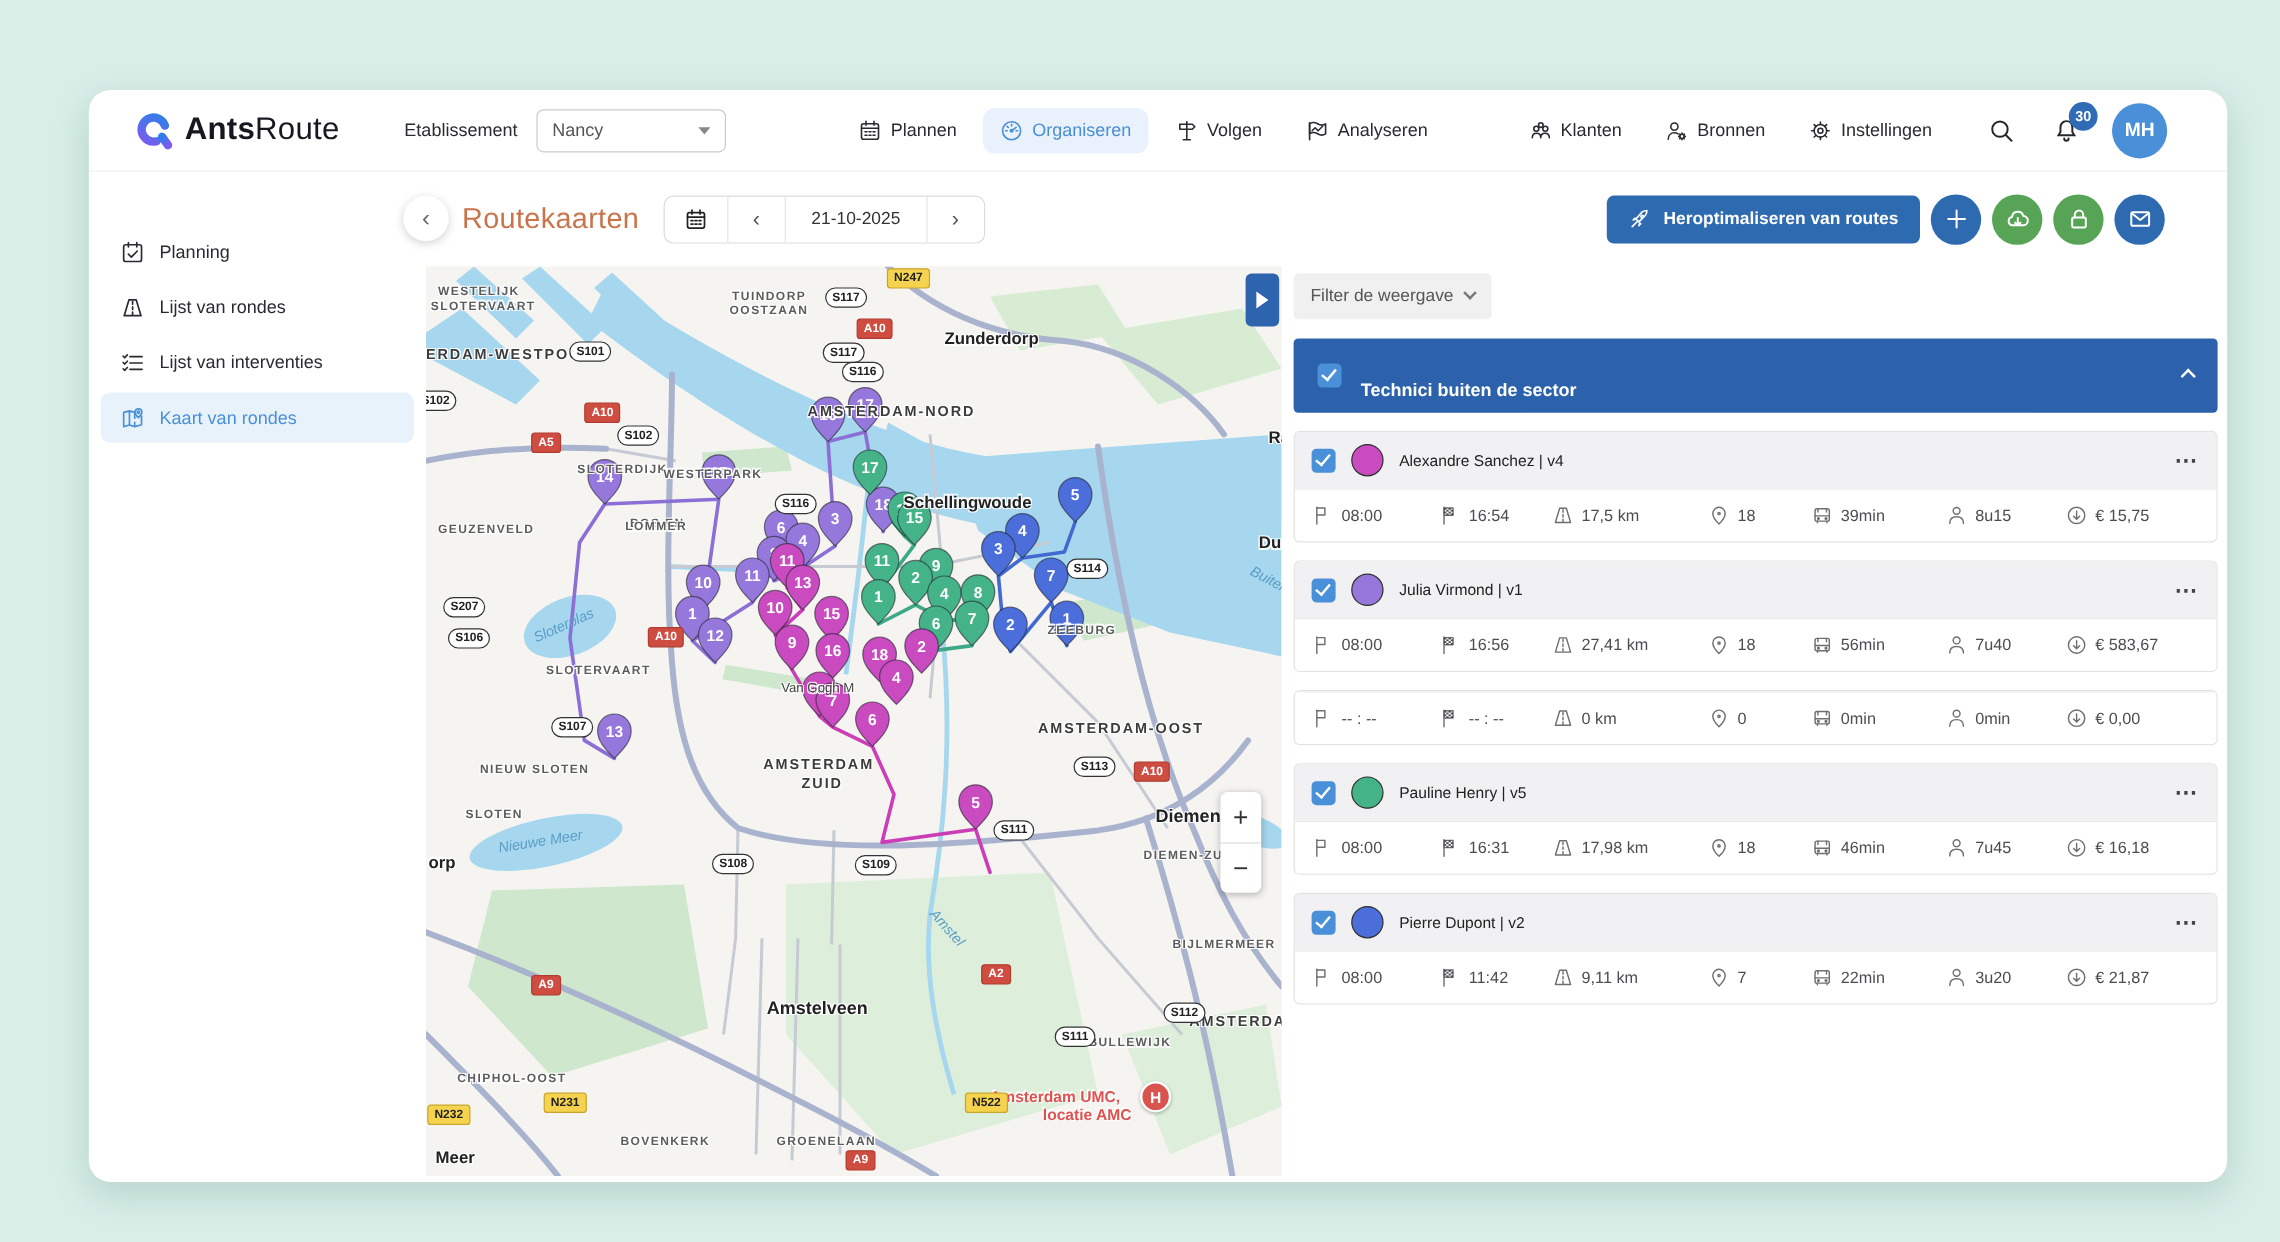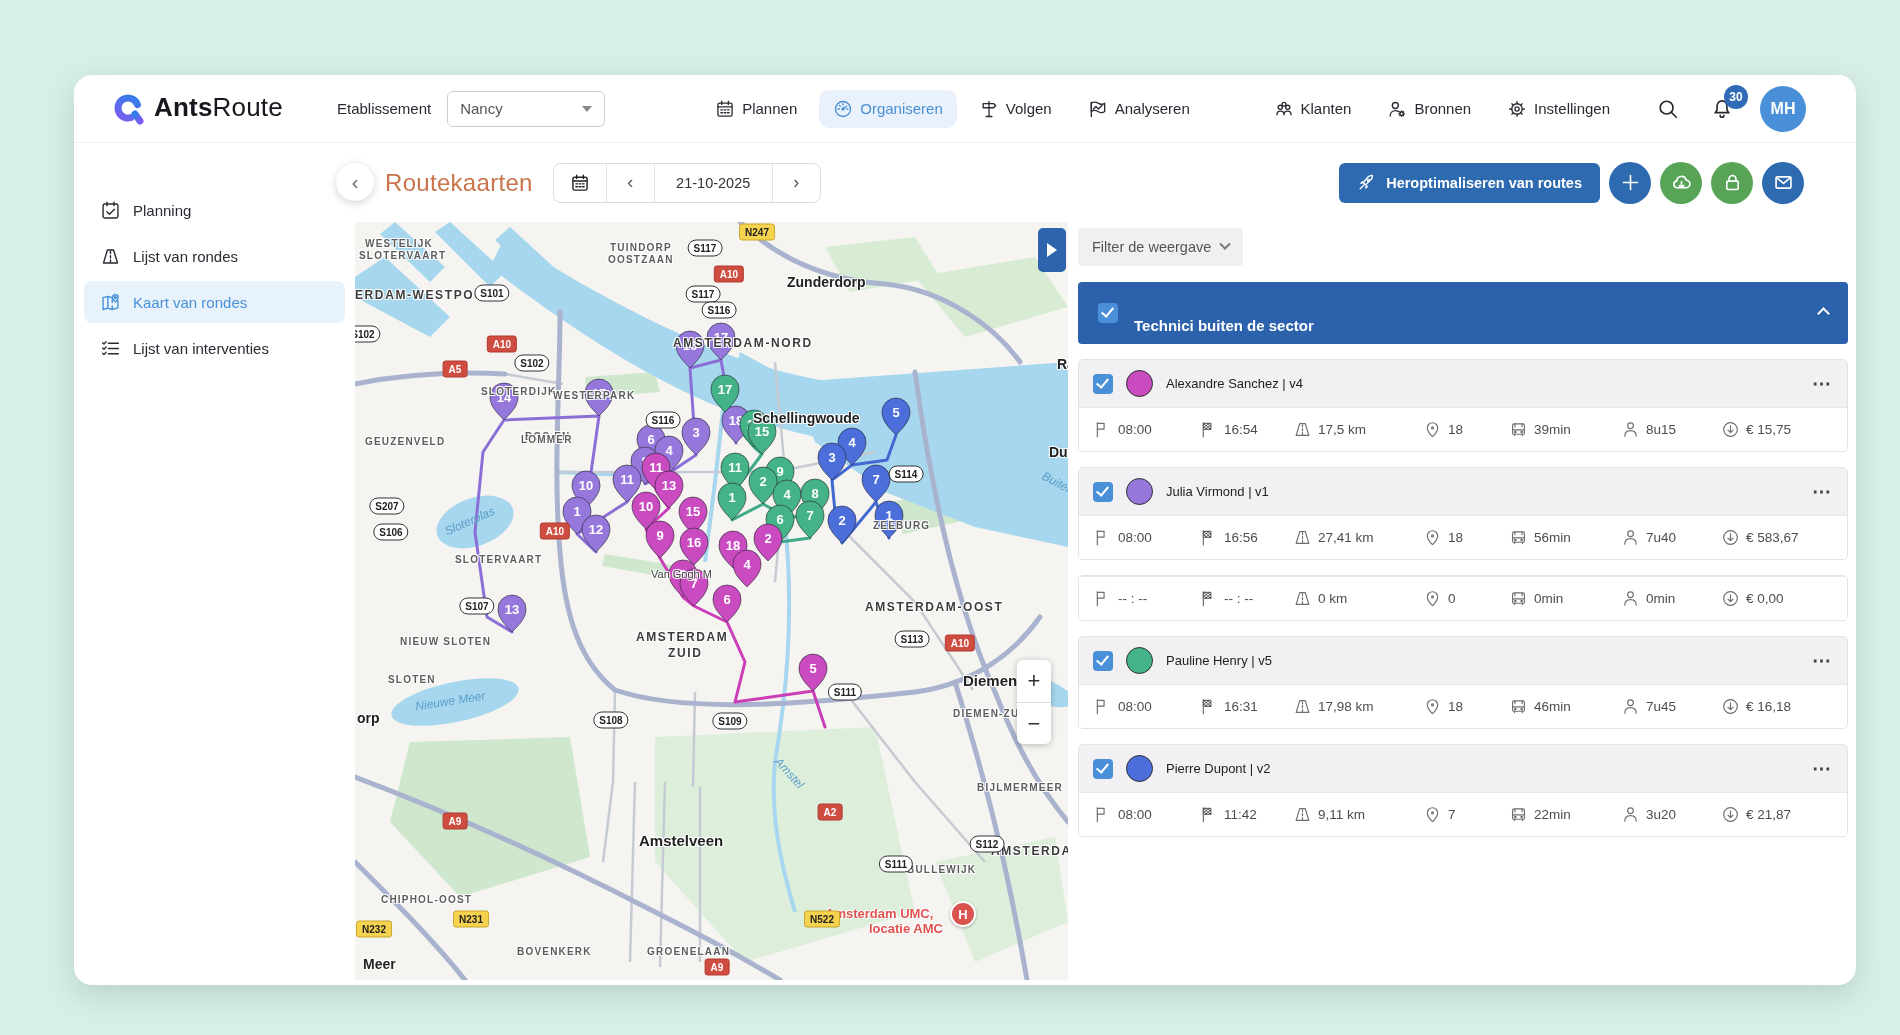--- a/index.html
+++ b/index.html
@@ -324,31 +324,31 @@
             <use href="#i-calcheck"></use>
           </svg>
         <span>Planning</span>
       </div>
       <div class="side-item">
         <svg>
             <use href="#i-road"></use>
           </svg>
         <span>Lijst van rondes</span>
       </div>
+      <div class="side-item">
+        <svg>
+            <use href="#i-checklist"></use>
+          </svg>
+        <span>Lijst van interventies</span>
+      </div>
       <div class="side-item active">
         <svg>
             <use href="#i-mappin"></use>
           </svg>
         <span>Kaart van rondes</span>
-      </div>
-      <div class="side-item">
-        <svg>
-            <use href="#i-checklist"></use>
-          </svg>
-        <span>Lijst van interventies</span>
       </div>
     </aside>
 
     <div class="content">
       <div class="content-header">
         <div class="collapse-btn">‹</div>
         <h1 class="page-title" style="font-weight:normal;margin:0 0 0 30px;">Routekaarten</h1>
         <div class="date-widget">
           <div class="dw-seg dw-cal">
             <svg>

